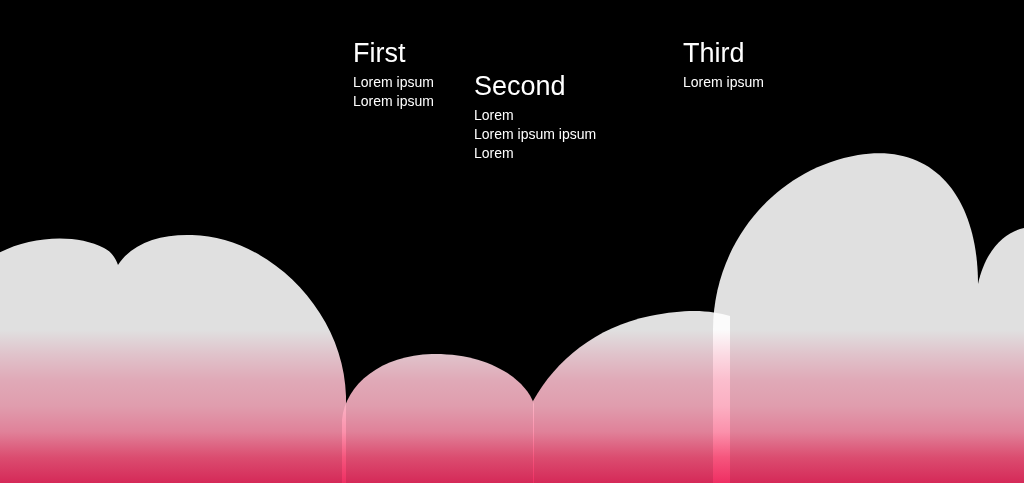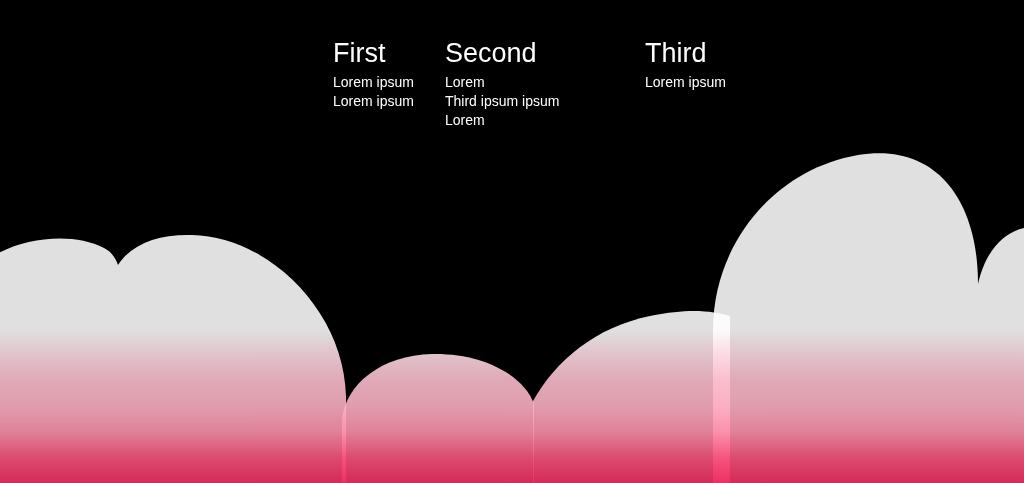--- a/index.html
+++ b/index.html
@@ -23,32 +23,32 @@
     position: absolute;
     left: 0;
     top: 0;
     width: 1024px;
     height: 483px;
     display: block;
   }
   
   #columns {
     position: absolute;
-    left: 333px;
+    left: 353px;
     top: 38px;
     display: flex;
     align-items: flex-start;
-    gap: 0px;
+    gap: 9px;
     z-index: 5;
   }
   .column {
     color: #ffffff;
   }
   .col-first  { width: 112px; }
-  .col-second { width: 158px; }
+  .col-second { width: 158px; margin-top: 33px; }
   .col-third  { width: 160px; margin-left: 42px; }
 
   .col-title {
     font-size: 27px;
     line-height: 30px;
     font-weight: 400;
     color: #ffffff;
     margin: 0 0 5px 0;
     letter-spacing: 0px;
     white-space: nowrap;
@@ -138,21 +138,21 @@
       <ul class="col-lines">
         <li class="col-line">Lorem ipsum</li>
         <li class="col-line">Lorem ipsum</li>
       </ul>
     </div>
 
     <div class="column col-second">
       <div class="col-title">Second</div>
       <ul class="col-lines">
         <li class="col-line">Lorem</li>
-        <li class="col-line">Third ipsum ipsum</li>
+        <li class="col-line">Lorem ipsum ipsum</li>
         <li class="col-line">Lorem</li>
       </ul>
     </div>
 
     <div class="column col-third">
       <div class="col-title">Third</div>
       <ul class="col-lines">
         <li class="col-line">Lorem ipsum</li>
       </ul>
     </div>

